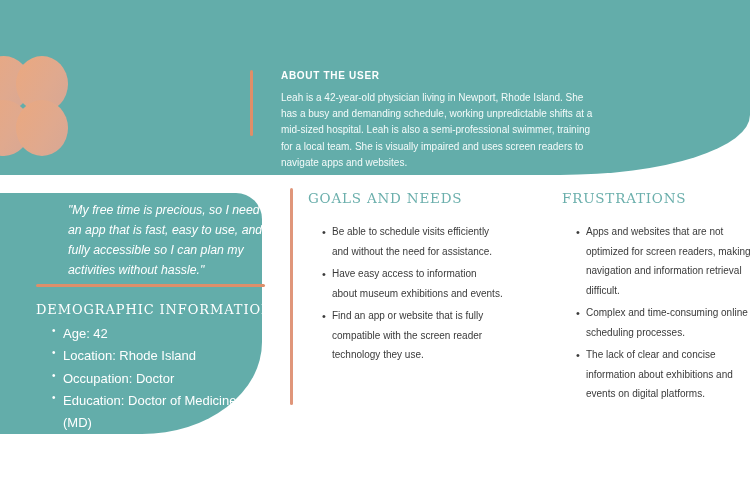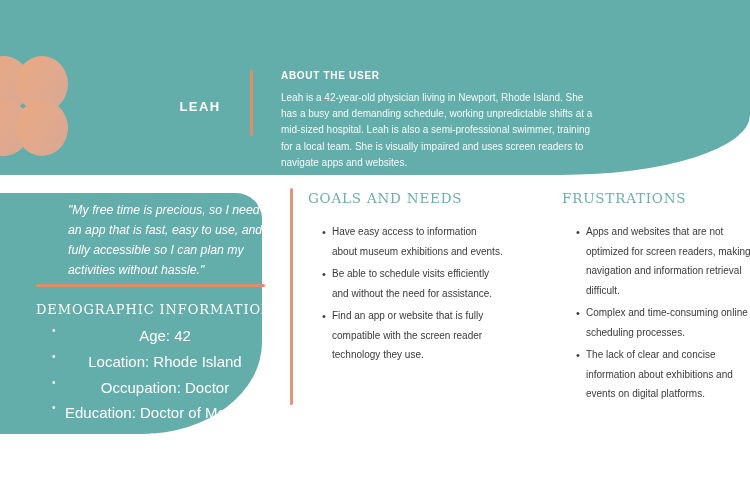--- a/index.html
+++ b/index.html
@@ -171,24 +171,23 @@
   .demo-list {
     position: absolute;
     left: 52px; top: 323px;
     width: 215px;
     list-style: none;
     z-index: 3;
   }
   .demo-list li {
     position: relative;
     color: #ffffff;
-    font-size: 15px;
+    font-size: 13px;
     line-height: 1.72;
     padding-left: 11px;
-    text-align: center;
   }
   .demo-list li::before {
     content: "\2022";
     position: absolute;
     left: 0; top: -1px;
     font-size: 10px;
   }
 
   
   .col-divider {
@@ -252,21 +251,20 @@
         <div class="inner photo-art"></div>
       </div>
       <div class="photo-petal petal-bl">
         <div class="inner photo-art"></div>
       </div>
       <div class="photo-petal petal-br">
         <div class="inner photo-art"></div>
       </div>
     </div>
 
-    <div class="persona-name">LEAH</div>
 
     <div class="header-divider"></div>
 
     <div class="about-block">
       <div class="about-title">ABOUT THE USER</div>
       <div class="about-text">Leah is a 42-year-old physician living in Newport, Rhode Island. She has a busy and demanding schedule, working unpredictable shifts at a mid-sized hospital. Leah is also a semi-professional swimmer, training for a local team. She is visually impaired and uses screen readers to navigate apps and websites.</div>
     </div>
   </div>
 
   <div class="left-panel"></div>
@@ -279,22 +277,22 @@
     <li>Location: Rhode Island</li>
     <li>Occupation: Doctor</li>
     <li>Education:  Doctor of Medicine (MD)</li>
   </ul>
 
   <div class="col-divider"></div>
 
   <div class="col col-goals">
     <div class="col-title">GOALS AND NEEDS</div>
     <ul>
+      <li>Be able to schedule visits efficiently and without the need for assistance.</li>
       <li>Have easy access to information about museum exhibitions and events.</li>
-      <li>Be able to schedule visits efficiently and without the need for assistance.</li>
       <li>Find an app or website that is fully compatible with the screen reader technology they use.</li>
     </ul>
   </div>
 
   <div class="col col-frust">
     <div class="col-title">FRUSTRATIONS</div>
     <ul>
       <li>Apps and websites that are not optimized for screen readers, making navigation and information retrieval difficult.</li>
       <li>Complex and time-consuming online scheduling processes.</li>
       <li>The lack of clear and concise information about exhibitions and events on digital platforms.</li>

